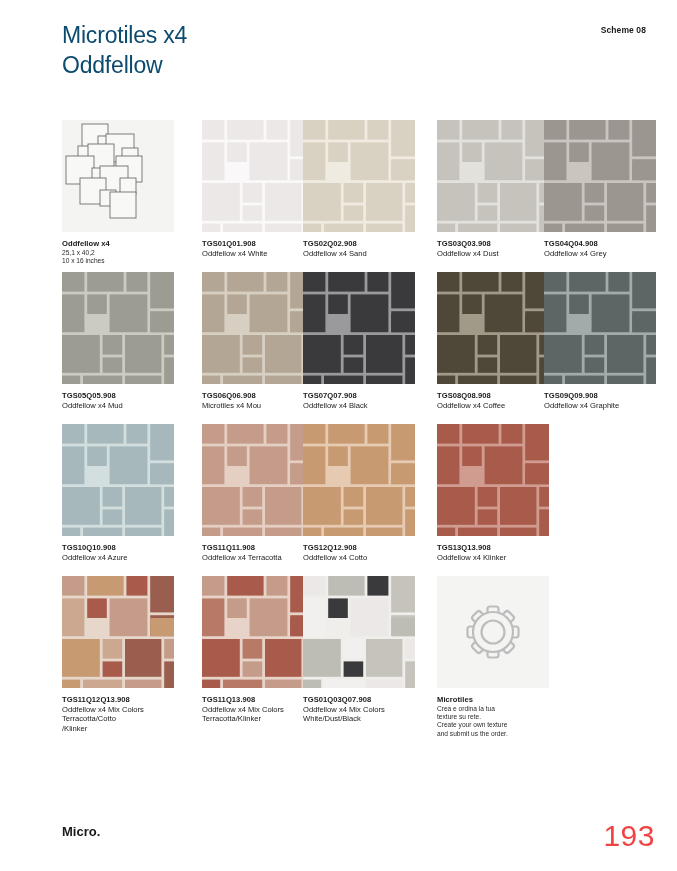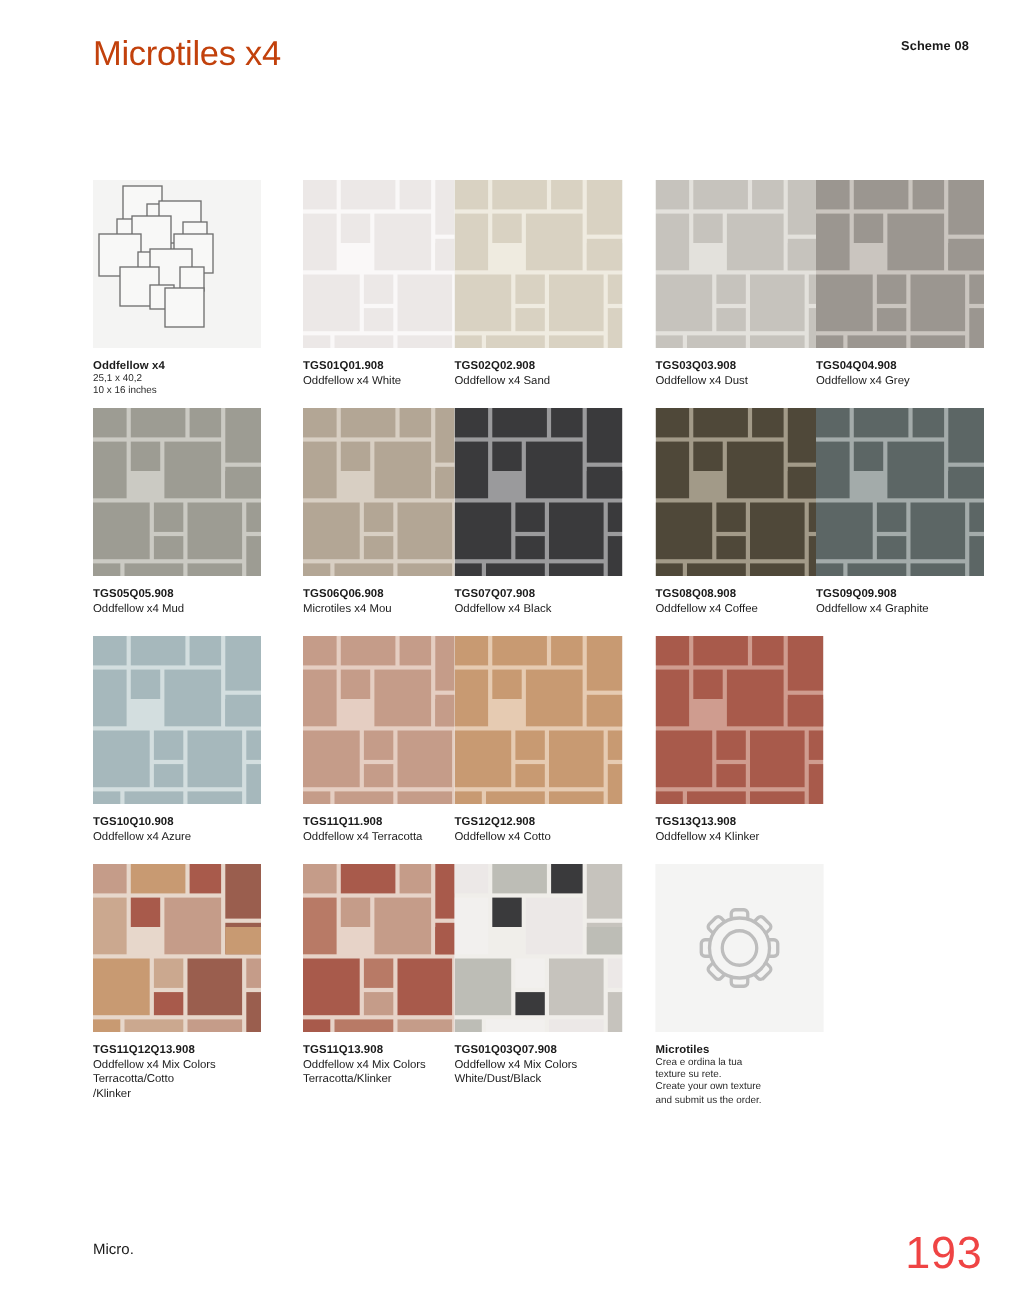--- a/index.html
+++ b/index.html
@@ -26,21 +26,21 @@
     position: absolute;
     left: 62px;
     top: 20px;
     width: 600px;
   }
   .title {
     font-size: 23px;
     font-weight: 400;
     line-height: 30px;
     letter-spacing: -0.2px;
-    color: #c2410c;
+    color: #0c4a6e;
   }
   .scheme {
     position: absolute;
     right: 16px;
     top: 5px;
     font-size: 8.5px;
     font-weight: 700;
     color: #1a1a1a;
     letter-spacing: 0.1px;
   }
@@ -96,42 +96,43 @@
     font-size: 6.6px;
     line-height: 8.4px;
     color: #2b2b2b;
   }
 
   
   .footer-label {
     position: absolute;
     left: 62px;
     bottom: 32px;
-    font-size: 10px;
-    font-weight: 400;
+    font-size: 13px;
+    font-weight: 700;
     color: #1a1a1a;
   }
   .page-number {
     position: absolute;
     right: 22px;
     bottom: 18px;
     font-size: 30px;
     font-weight: 400;
     color: #ef4444;
     letter-spacing: 0.5px;
   }
 </style>
 </head>
 <body>
 
 <div class="page">
 
   <div class="header">
     <div class="title">
       <span>Microtiles x4</span><br>
+      <span>Oddfellow</span>
     </div>
     <div class="scheme">Scheme 08</div>
   </div>
 
   <div class="grid" id="grid">
       <div class="row">
         <div class="cell c0">
           <div class="swatch">
             <svg viewBox="0 0 112 112" xmlns="http://www.w3.org/2000/svg">
               <rect x="0" y="0" width="112" height="112" fill="#f4f4f3"></rect>

